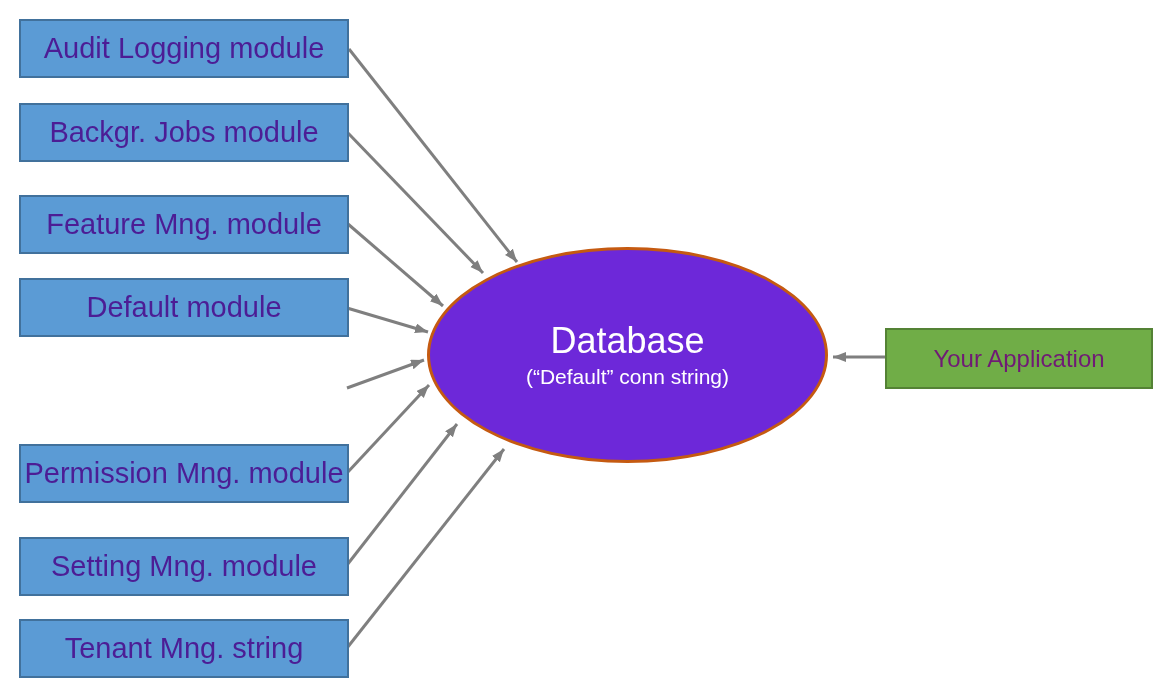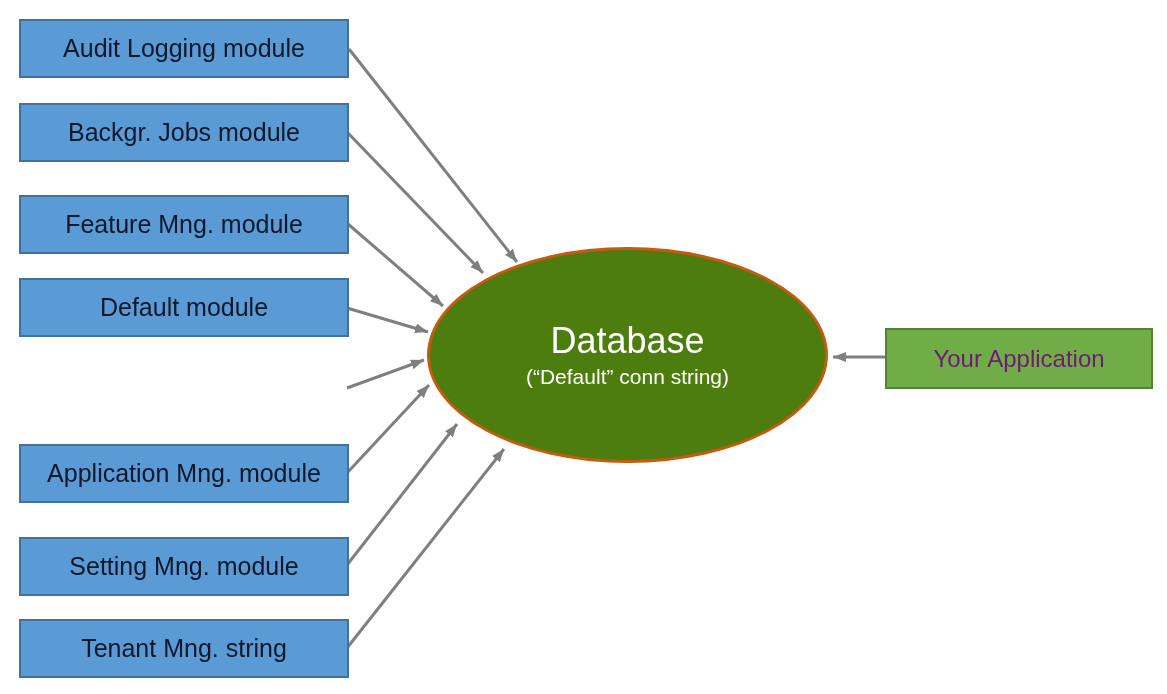--- a/index.html
+++ b/index.html
@@ -25,31 +25,31 @@
     width: 330px;
     height: 59px;
     background: #5B9BD5;
     border: 2px solid #41719C;
     box-sizing: border-box;
     display: flex;
     align-items: center;
     justify-content: center;
   }
   .module-label {
-    color: #0f172a;
-    font-size: 25px;
+    color: #4c1d95;
+    font-size: 29px;
     white-space: nowrap;
   }
   .db-ellipse {
     position: absolute;
     left: 427px;
     top: 247px;
     width: 401px;
     height: 216px;
-    background: #4d7c0f;
+    background: #6d28d9;
     border: 3px solid #C55A11;
     border-radius: 50%;
     box-sizing: border-box;
     display: flex;
     flex-direction: column;
     align-items: center;
     justify-content: center;
     gap: 7px;
     color: #ffffff;
   }
@@ -100,21 +100,21 @@
   <div class="module-box" style="top:103px">
     <span class="module-label">Backgr. Jobs module</span>
   </div>
   <div class="module-box" style="top:195px">
     <span class="module-label">Feature Mng. module</span>
   </div>
   <div class="module-box" style="top:278px">
     <span class="module-label">Default module</span>
   </div>
   <div class="module-box" style="top:444px">
-    <span class="module-label">Application Mng. module</span>
+    <span class="module-label">Permission Mng. module</span>
   </div>
   <div class="module-box" style="top:537px">
     <span class="module-label">Setting Mng. module</span>
   </div>
   <div class="module-box" style="top:619px">
     <span class="module-label">Tenant Mng. string</span>
   </div>
 
   <div class="db-ellipse">
     <div class="db-title">Database</div>

